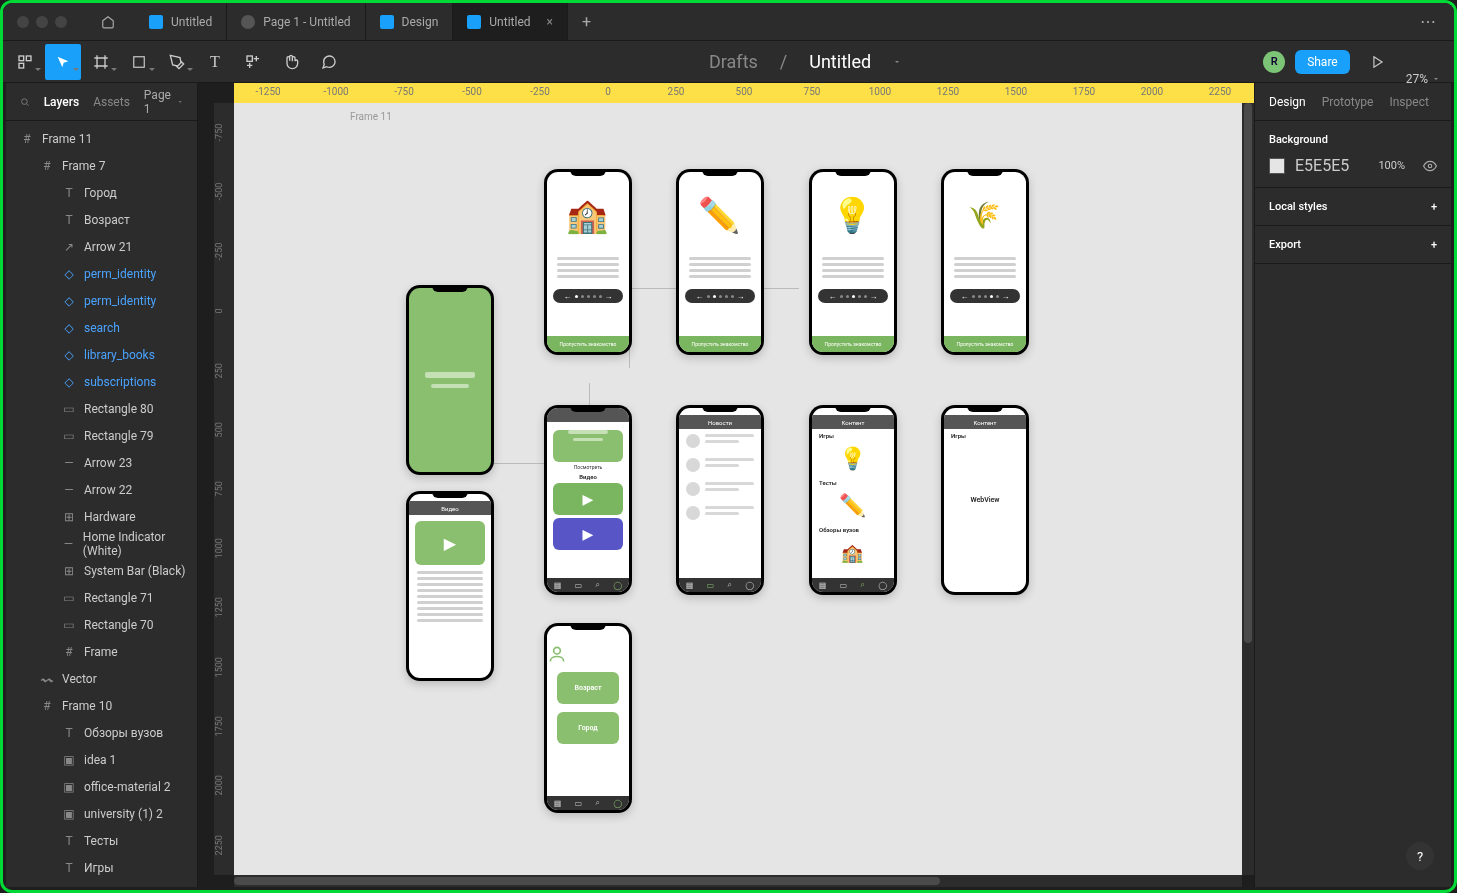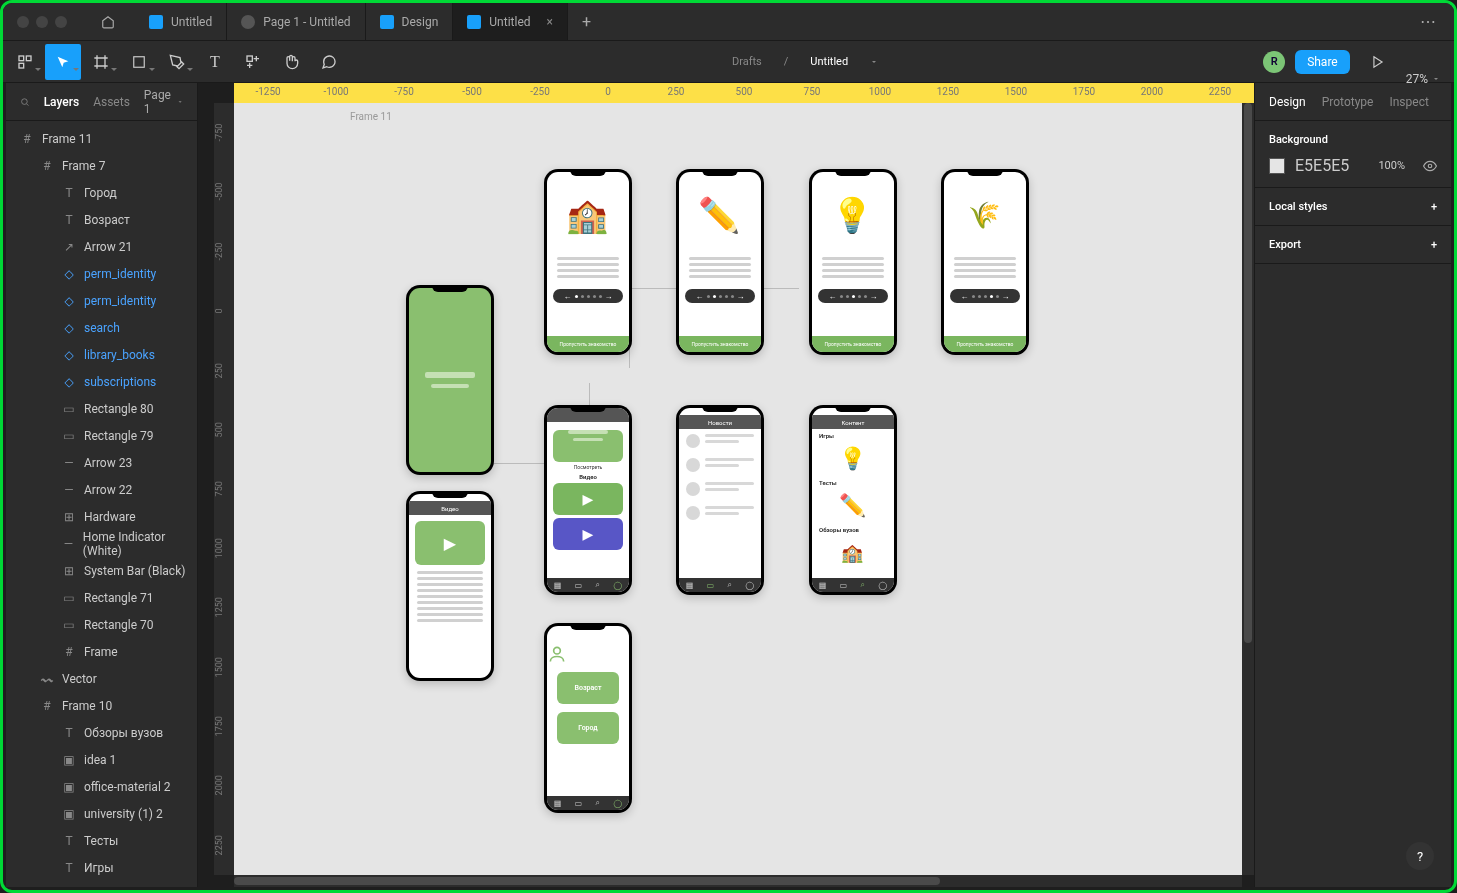--- a/index.html
+++ b/index.html
@@ -18,21 +18,21 @@
 .addtab { padding: 0 14px; color: #aaa; }
 .spacer { flex: 1; }
 .more { padding: 0 18px; color: #aaa; }
 
 
 .toolbar { height: 42px; background: #2c2c2c; display: flex; align-items: center; border-bottom: 1px solid #1a1a1a; }
 .tool { width: 36px; height: 36px; display: flex; align-items: center; justify-content: center; color: #ccc; position: relative; }
 .tool.drop::after { content:""; position:absolute; right:2px; bottom:6px; border:3px solid transparent; border-top-color:#777; }
 .tool.active { background: #18a0fb; color: #fff; border-radius: 2px; }
 .tool-group { display:flex; gap:2px; padding-left:4px; }
-.toolbar .center { flex:1; display:flex; justify-content:center; align-items:center; gap:22px; font-size:11px; color:#888; }
+.toolbar .center { flex:1; display:flex; justify-content:center; align-items:center; gap:22px; font-size:18px; color:#888; }
 .toolbar .center .cur { color:#fff; }
 .toolbar .right { display:flex; align-items:center; gap:10px; padding-right:14px; }
 .avatar { width:22px; height:22px; border-radius:50%; background:#7cc576; color:#103; display:flex; align-items:center; justify-content:center; font-size:11px; font-weight:600; }
 .sharebtn { background:#18a0fb; color:#fff; font-size:12px; padding:5px 12px; border-radius:6px; }
 .zoom { color:#ccc; font-size:12px; display:flex; align-items:center; gap:4px;margin-top:35px; }
 
 
 .leftpanel { position:absolute; top:80px; left:3px; bottom:3px; width:192px; background:#2c2c2c; border-right:1px solid #1a1a1a; overflow:hidden; font-size:12px; }
 .lp-head { height:38px; display:flex; align-items:center; padding:0 14px; gap:14px; border-bottom:1px solid #1a1a1a; }
 .lp-head .lt { color:#fff; font-weight:500; }
@@ -610,20 +610,28 @@
         <div class="kimg" style="font-size:18px;">🏫</div>
         <div class="navb">
             <span>▦</span>
             <span>▭</span>
             <span class="na">⌕</span>
             <span>◯</span>
           </div>
       </div>
     </div>
 
+    <div class="phone tall" style="top:302px; left:707px;">
+      <div class="notch"></div>
+      <div class="screen wv-screen">
+        <div class="whdr">Контент</div>
+        <div class="wsub">Игры</div>
+        <div class="wbox">WebView</div>
+      </div>
+    </div>
 
     <div class="phone tall" style="top:520px; left:310px;">
       <div class="notch"></div>
       <div class="screen profile-screen">
         <div class="picon">
           <svg width="20" height="20" viewBox="0 0 24 24" fill="none" stroke="#8abf6f" stroke-width="2">
               <circle cx="12" cy="8" r="4"></circle>
               <path d="M4 21c0-4 4-6 8-6s8 2 8 6"></path>
             </svg>
         </div>

